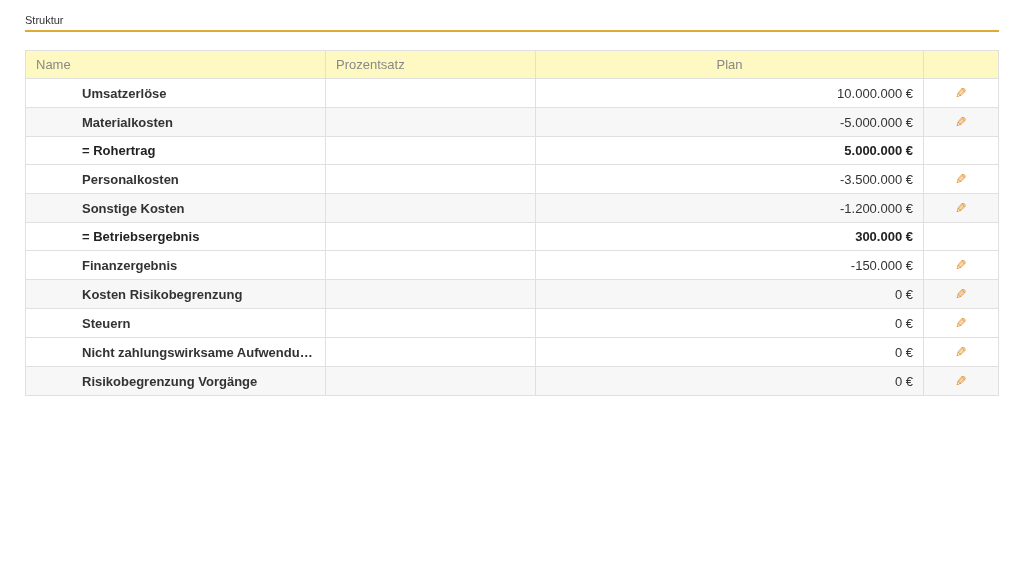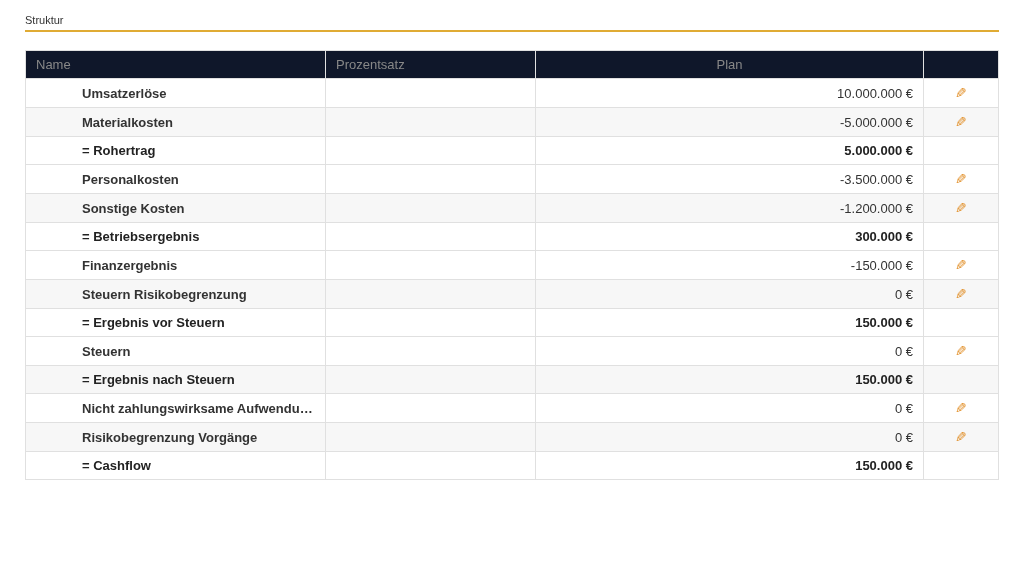--- a/index.html
+++ b/index.html
@@ -30,21 +30,21 @@
   }
   th, td {
     border: 1px solid #e0e0e0;
     padding: 6px 10px;
     height: 28px;
     overflow: hidden;
     text-overflow: ellipsis;
     white-space: nowrap;
   }
   th {
-    background: #0f172a;
+    background: #fef9c3;
     font-weight: 400;
     color: #888;
     text-align: left;
   }
   th.col-plan { text-align: center; }
   col.c-name   { width: 300px; }
   col.c-pct    { width: 210px; }
   col.c-plan   { width: auto; }
   col.c-act    { width: 75px; }
   td.plan { text-align: right; }
@@ -129,55 +129,37 @@
         <td class="plan">300.000 €</td>
         <td class="act"></td>
       </tr>
       <tr>
         <td class="indent2"><span>Finanzergebnis</span></td>
         <td></td>
         <td class="plan">-150.000 €</td>
         <td class="act"><span class="pencil">✎</span></td>
       </tr>
       <tr class="alt">
-        <td class="indent2"><span>Steuern Risikobegrenzung</span></td>
+        <td class="indent2"><span>Kosten Risikobegrenzung</span></td>
         <td></td>
         <td class="plan">0 €</td>
         <td class="act"><span class="pencil">✎</span></td>
-      </tr>
-      <tr class="bold">
-        <td class="indent2"><span>= Ergebnis vor Steuern</span></td>
-        <td></td>
-        <td class="plan">150.000 €</td>
-        <td class="act"></td>
       </tr>
       <tr>
         <td class="indent2"><span>Steuern</span></td>
         <td></td>
         <td class="plan">0 €</td>
         <td class="act"><span class="pencil">✎</span></td>
-      </tr>
-      <tr class="bold alt">
-        <td class="indent2"><span>= Ergebnis nach Steuern</span></td>
-        <td></td>
-        <td class="plan">150.000 €</td>
-        <td class="act"></td>
       </tr>
       <tr>
         <td class="indent2"><span>Nicht zahlungswirksame Aufwendungen/Ertr…</span></td>
         <td></td>
         <td class="plan">0 €</td>
         <td class="act"><span class="pencil">✎</span></td>
       </tr>
       <tr class="alt">
         <td class="indent2"><span>Risikobegrenzung Vorgänge</span></td>
         <td></td>
         <td class="plan">0 €</td>
         <td class="act"><span class="pencil">✎</span></td>
       </tr>
-      <tr class="bold">
-        <td class="indent2"><span>= Cashflow</span></td>
-        <td></td>
-        <td class="plan">150.000 €</td>
-        <td class="act"></td>
-      </tr>
     </tbody>
 </table>
 
 </body></html>

